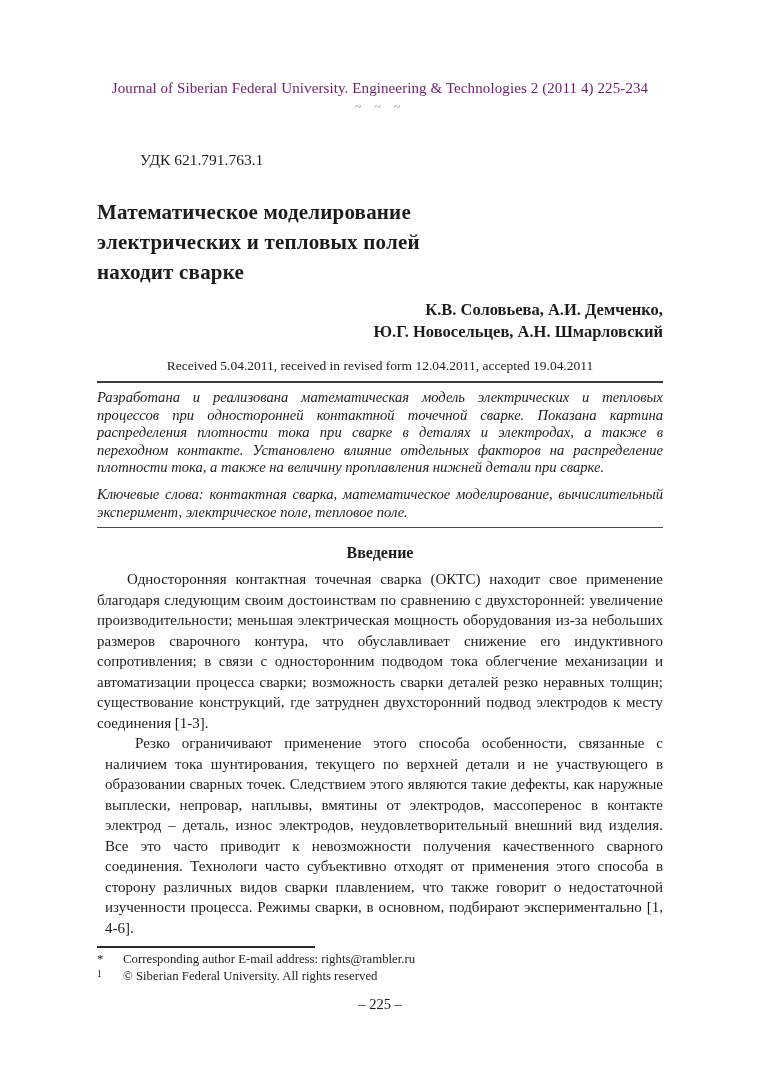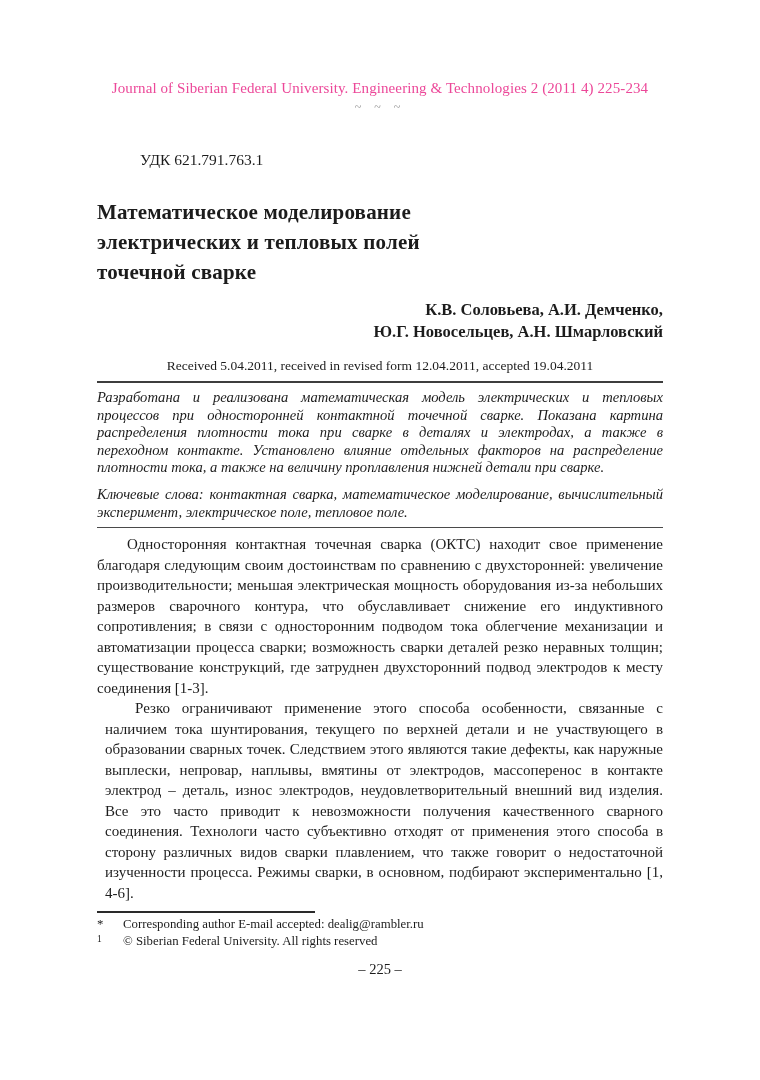--- a/index.html
+++ b/index.html
@@ -15,21 +15,21 @@
     box-sizing: border-box;
     padding: 80px 97px 0 97px;
     font-family: "Liberation Serif", "DejaVu Serif", serif;
     color: #1c1c1c;
     overflow: hidden;
   }
   .journal-header {
     text-align: center;
     font-size: 15px;
     letter-spacing: 0.1px;
-    color: #ec4899;
+    color: #701a75;
   }
   .tilde-sep {
     text-align: center;
     color: #8f8f8f;
     font-size: 12px;
     letter-spacing: 5px;
     margin-top: 3px;
   }
   .udc {
     margin-top: 36px;
@@ -146,52 +146,53 @@
 
   <div class="journal-header">Journal of Siberian Federal University. Engineering &amp; Technologies 2 (2011 4) 225-234</div>
 
   <div class="tilde-sep">~ ~ ~</div>
 
   <div class="udc">УДК 621.791.763.1</div>
 
   <h1 class="article-title">
     <div>Математическое моделирование</div>
     <div>электрических и тепловых полей</div>
-    <div>точечной сварке</div>
+    <div>находит сварке</div>
   </h1>
 
   <div class="authors">
     <div>К.В. Соловьева, А.И. Демченко,</div>
     <div>Ю.Г. Новосельцев, А.Н. Шмарловский</div>
   </div>
 
   <div class="affiliation">
   </div>
 
   <div class="received">Received 5.04.2011, received in revised form 12.04.2011, accepted 19.04.2011</div>
 
   <hr class="rule-thick">
 
   <p class="abstract">Разработана и реализована математическая модель электрических и тепловых процессов при односторонней контактной точечной сварке. Показана картина распределения плотности тока при сварке в деталях и электродах, а также в переходном контакте. Установлено влияние отдельных факторов на распределение плотности тока, а также на величину проплавления нижней детали при сварке.</p>
 
   <p class="keywords">Ключевые слова: контактная сварка, математическое моделирование, вычислительный эксперимент, электрическое поле, тепловое поле.</p>
 
   <hr class="rule-thin">
 
+  <h2 class="section-heading">Введение</h2>
 
   <p class="body-para">Односторонняя контактная точечная сварка (ОКТС) находит свое применение благодаря следующим своим достоинствам по сравнению с двухсторонней: увеличение производительности; меньшая электрическая мощность оборудования из-за небольших размеров сварочного контура, что обуславливает снижение его индуктивного сопротивления; в связи с односторонним подводом тока облегчение механизации и автоматизации процесса сварки; возможность сварки деталей резко неравных толщин; существование конструкций, где затруднен двухсторонний подвод электродов к месту соединения [1-3].</p>
 
   <p class="body-para">Резко ограничивают применение этого способа особенности, связанные с наличием тока шунтирования, текущего по верхней детали и не участвующего в образовании сварных точек. Следствием этого являются такие дефекты, как наружные выплески, непровар, наплывы, вмятины от электродов, массоперенос в контакте электрод – деталь, износ электродов, неудовлетворительный внешний вид изделия. Все это часто приводит к невозможности получения качественного сварного соединения. Технологи часто субъективно отходят от применения этого способа в сторону различных видов сварки плавлением, что также говорит о недостаточной изученности процесса. Режимы сварки, в основном, подбирают экспериментально [1, 4-6].</p>
 
   <hr class="fn-sep">
 
   <div class="footnotes">
     <div class="fn-row">
       <span class="fn-marker">*</span>
-      <span class="fn-text">Corresponding author E-mail accepted: dealig@rambler.ru</span>
+      <span class="fn-text">Corresponding author E-mail address: rights@rambler.ru</span>
     </div>
     <div class="fn-row">
       <span class="fn-marker sup-style">1</span>
       <span class="fn-text">© Siberian Federal University. All rights reserved</span>
     </div>
   </div>
 
   <div class="page-number">– 225 –</div>
 
 </div>

